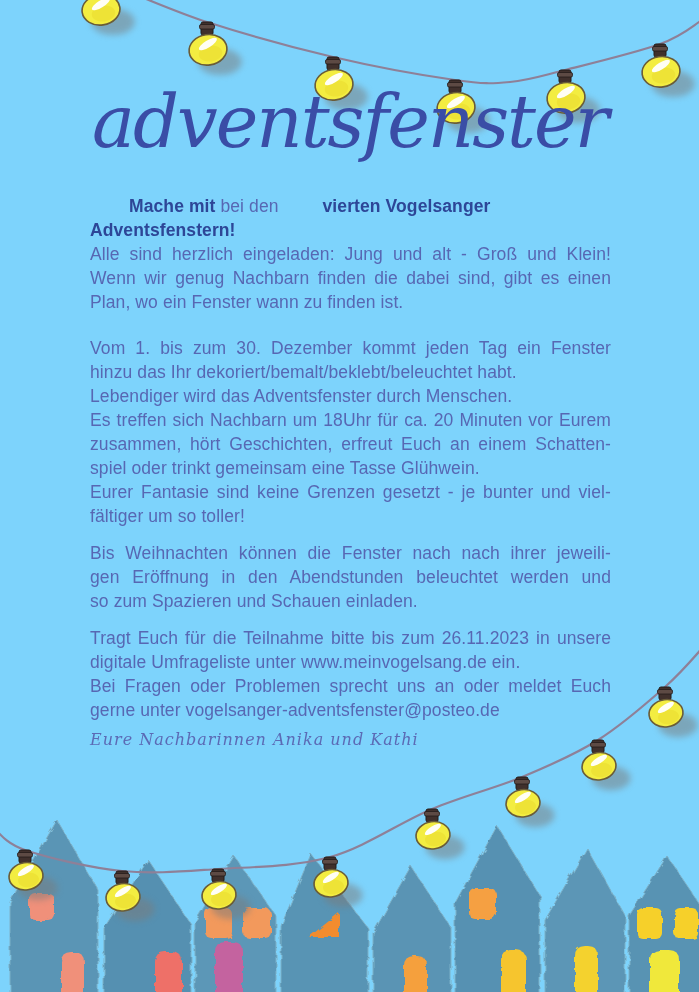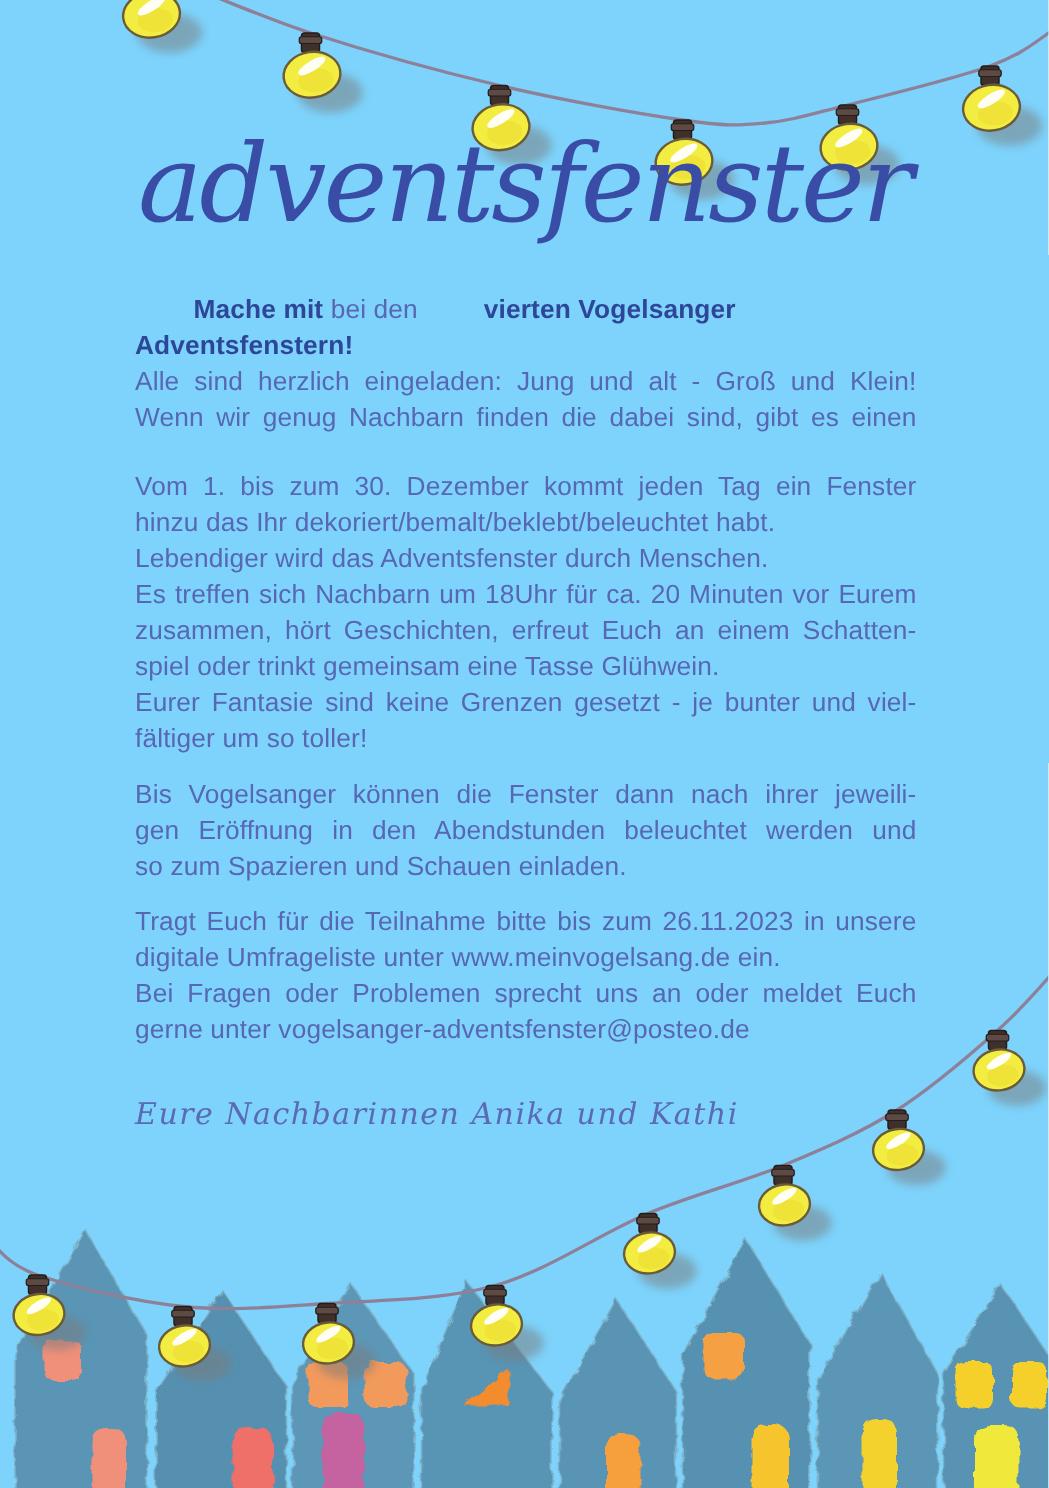--- a/index.html
+++ b/index.html
@@ -20,21 +20,21 @@
     font-size:17.5px;line-height:24px;letter-spacing:.1px;
   }
   .para{margin:0 0 13px 0;}
   .para.first{margin-bottom:22px;}
   .line{text-align:left;white-space:normal;}
   .line.j{text-align:justify;text-align-last:justify;}
   .run.b{font-weight:bold;margin-left:39px;}
   .signature{
     position:absolute;left:90px;top:730px;
     font-family:"DejaVu Serif",serif;font-style:italic;
-    font-size:20px;letter-spacing:1px;
+    font-size:16px;letter-spacing:1px;
   }
 </style>
 </head>
 <body>
 
 <div class="poster">
   <svg id="top-lights" class="decor" width="699" height="150" viewBox="0 0 699 150">
       <defs>
         <filter id="blurT" x="-60%" y="-60%" width="220%" height="220%">
           <feGaussianBlur stdDeviation="3"></feGaussianBlur>
@@ -91,33 +91,34 @@
       </g>
     </svg>
 
   <h1 class="title" style="color: rgb(58, 77, 166);">adventsfenster</h1>
 
   <div class="text-block" id="text-block" style="color: rgb(87, 103, 179);">
       <div class="para first">
         <div class="line"><span class="run b" style="color: rgb(45, 70, 151);">Mache mit</span><span class="run"> bei den </span><span class="run b" style="color: rgb(45, 70, 151);">vierten Vogelsanger Adventsfenstern!</span></div>
         <div class="line j"><span class="run">Alle sind herzlich eingeladen: Jung und alt - Groß und Klein!</span></div>
         <div class="line j"><span class="run">Wenn wir genug Nachbarn finden die dabei sind, gibt es einen</span></div>
+        <div class="line"><span class="run">Plan, wo ein Fenster wann zu finden ist.</span></div>
       </div>
       <div class="para">
         <div class="line j"><span class="run">Vom 1. bis zum 30. Dezember kommt jeden Tag ein Fenster</span></div>
         <div class="line"><span class="run">hinzu das Ihr dekoriert/bemalt/beklebt/beleuchtet habt.</span></div>
         <div class="line"><span class="run">Lebendiger wird das Adventsfenster durch Menschen.</span></div>
         <div class="line j"><span class="run">Es treffen sich Nachbarn um 18Uhr für ca. 20 Minuten vor Eurem</span></div>
         <div class="line j"><span class="run">zusammen, hört Geschichten, erfreut Euch an einem Schatten-</span></div>
         <div class="line"><span class="run">spiel oder trinkt gemeinsam eine Tasse Glühwein.</span></div>
         <div class="line j"><span class="run">Eurer Fantasie sind keine Grenzen gesetzt - je bunter und viel-</span></div>
         <div class="line"><span class="run">fältiger um so toller!</span></div>
       </div>
       <div class="para">
-        <div class="line j"><span class="run">Bis Vogelsanger können die Fenster dann nach ihrer jeweili-</span></div>
+        <div class="line j"><span class="run">Bis Weihnachten können die Fenster nach nach ihrer jeweili-</span></div>
         <div class="line j"><span class="run">gen Eröffnung in den Abendstunden beleuchtet werden und</span></div>
         <div class="line"><span class="run">so zum Spazieren und Schauen einladen.</span></div>
       </div>
       <div class="para">
         <div class="line j"><span class="run">Tragt Euch für die Teilnahme bitte bis zum 26.11.2023 in unsere</span></div>
         <div class="line"><span class="run">digitale Umfrageliste unter www.meinvogelsang.de ein.</span></div>
         <div class="line j"><span class="run">Bei Fragen oder Problemen sprecht uns an oder meldet Euch</span></div>
         <div class="line"><span class="run">gerne unter vogelsanger-adventsfenster@posteo.de</span></div>
       </div>
     </div>

